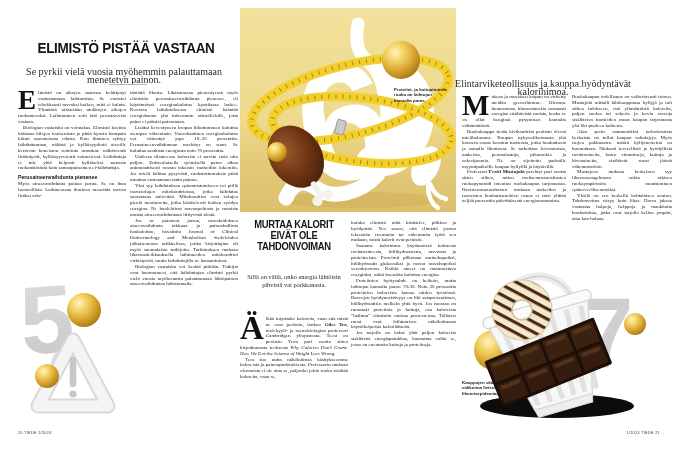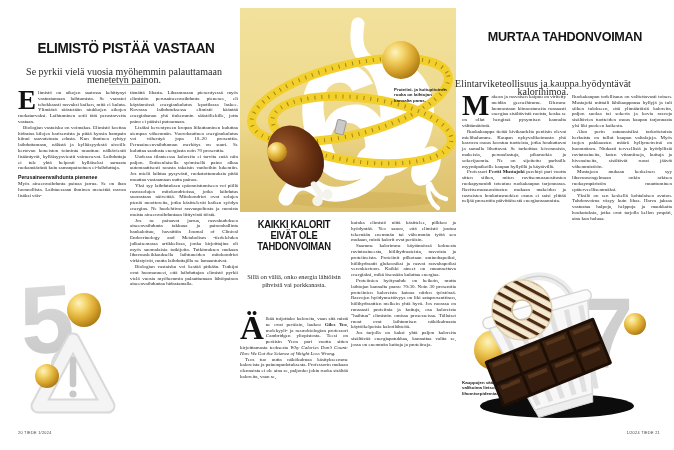--- a/index.html
+++ b/index.html
@@ -136,40 +136,39 @@
       <circle cx="52" cy="197" r="5.2" fill="#f4f2ec"></circle>
       <circle cx="64" cy="197" r="5.2" fill="#f4f2ec"></circle>
     </g>
     <circle cx="161" cy="52" r="19" fill="url(#gold2)"></circle>
     <circle cx="37" cy="144" r="10" fill="url(#gold2)"></circle>
   </svg>
 </div>
 <div class="abs caption" style="left:394px;top:87px;width:56px;">Proteiini- ja kuitupitoinen ruoka on laihtujan kannalta paras.</div>
 
 <div class="abs htitle center-title">
-  <div>KAIKKI KALORIT</div>
+  <div>MURTAA KALORIT</div>
   <div>EIVÄT OLE</div>
   <div>TAHDONVOIMAN</div>
 </div>
 <p class="abs deck center-deck">Sillä on väliä, onko energia lähtöisin pihvistä vai porkkanasta.</p>
 
 <div class="abs col" style="left:240px;top:316px;width:108px;height:130px;">
   <p class="first"><span class="dropcap dc-a">Ä</span><span>lkää tuijottako kaloreita, vaan sitä mistä ne ovat peräisin, laukoo </span><span class="bname">Giles Yeo</span><span>, molekyyli- ja neurobiologian professori Cambridgen yliopistosta. Teesi on peräisin Yeon pari vuotta sitten kirjoittamasta teoksesta </span><span class="btitle">Why Calories Don’t Count: How We Got the Science of Weight Loss Wrong.</span></p>
   <p>Teos tuo uutta näkökulmaa käsitykseemme kaloreista ja painonpudotuksesta. Professorin mukaan olennaista ei ole aina se, paljonko jokin ruoka sisältää kaloreita, vaan se,</p>
 </div>
 
 <div class="abs col" style="left:351px;top:220px;width:105px;height:226px;">
   <p class="first">kuinka elimistö niitä käsittelee, pilkkoo ja hyödyntää. Yeo sanoo, että elimistö joutuu tekemään enemmän tai vähemmän työtä sen mukaan, mistä kalorit ovat peräisin.</p>
   <p>Saamme kalorimme käytännössä kolmesta ravintoaineesta, hiilihydraateista, rasvoista ja proteiineista. Proteiinit pilkotaan aminohapoiksi, hiilihydraatit glukoosiksi ja rasvat rasvahapoiksi verenkiertoon. Kaikki aineet on muunnettava energiaksi, mikä itsessään kuluttaa energiaa.</p>
   <p>Proteiinien hyötysuhde on heikoin, mutta laihtujan kannalta paras: 70:30. Noin 30 prosenttia proteiinien kaloreista katoaa niiden työstössä. Rasvojen hyödynnettävyys on liki sataprosenttinen, hiilihydraattien melkein yhtä hyvä. Jos ruoassa on runsaasti proteiinia ja kuituja, osa kaloreista ”haihtuu” elimistön omissa prosesseissa. Tällaiset ruoat ovat laihtumisen näkökulmasta käyttökelpoisia kalorilähteitä.</p>
   <p>Jos tarjolla on kaksi yhtä paljon kaloreita sisältävää energiapatukkaa, kannattaa valita se, jossa on enemmän kuituja ja proteiineja.</p>
 </div>
 
 <div class="abs htitle right-title">
-  <div>MURTAA TAHDONVOIMAN</div>
 </div>
 <p class="abs deck right-deck">Elintarviketeollisuus ja kauppa hyödyntävät kalorihimoa.</p>
 <div class="abs rule" style="left:548px;top:86px;width:38px;"></div>
 
 <div class="abs col" style="left:462px;top:94px;width:104px;height:172px;">
   <p class="first"><span class="dropcap dc-m">M</span><span>akean ja rasvaisen kaipuu on viritetty meidän geeneihimme. Olemme luonnostaan kiinnostuneita runsaasti energiaa sisältävistä ruoista, koska se on ollut hengissä pysymisen kannalta välttämätöntä.</span></p>
   <p>Ruokakauppa tietää kivikaudelta peräisin olevat mielihalumme. Kaupan nykyvalikoimasta yhä kasvava osuus koostuu tuotteista, jotka houkuttavat ja samalla lihottavat. Se tarkoittaa leivonnaisia, makeisia, perunalastuja, pikaruokia ja sokerijuomia. Ne on sijoitettu parhaille myyntipaikoille kaupan hyllyillä ja käytävillä.</p>
   <p><span>Professori </span><span class="bname">Pertti Mustajoki</span><span> perehtyi pari vuotta sitten siihen, miten ravitsemussuositusten ruokapyramidi toteutuu ruokakaupan tarjonnassa. Ravitsemussuositusten mukaan makeiden ja rasvaisten houkutusruokien osuus ei saisi ylittää neljää prosenttia päivittäisestä energiansaannista.</span></p>
 </div>
 

